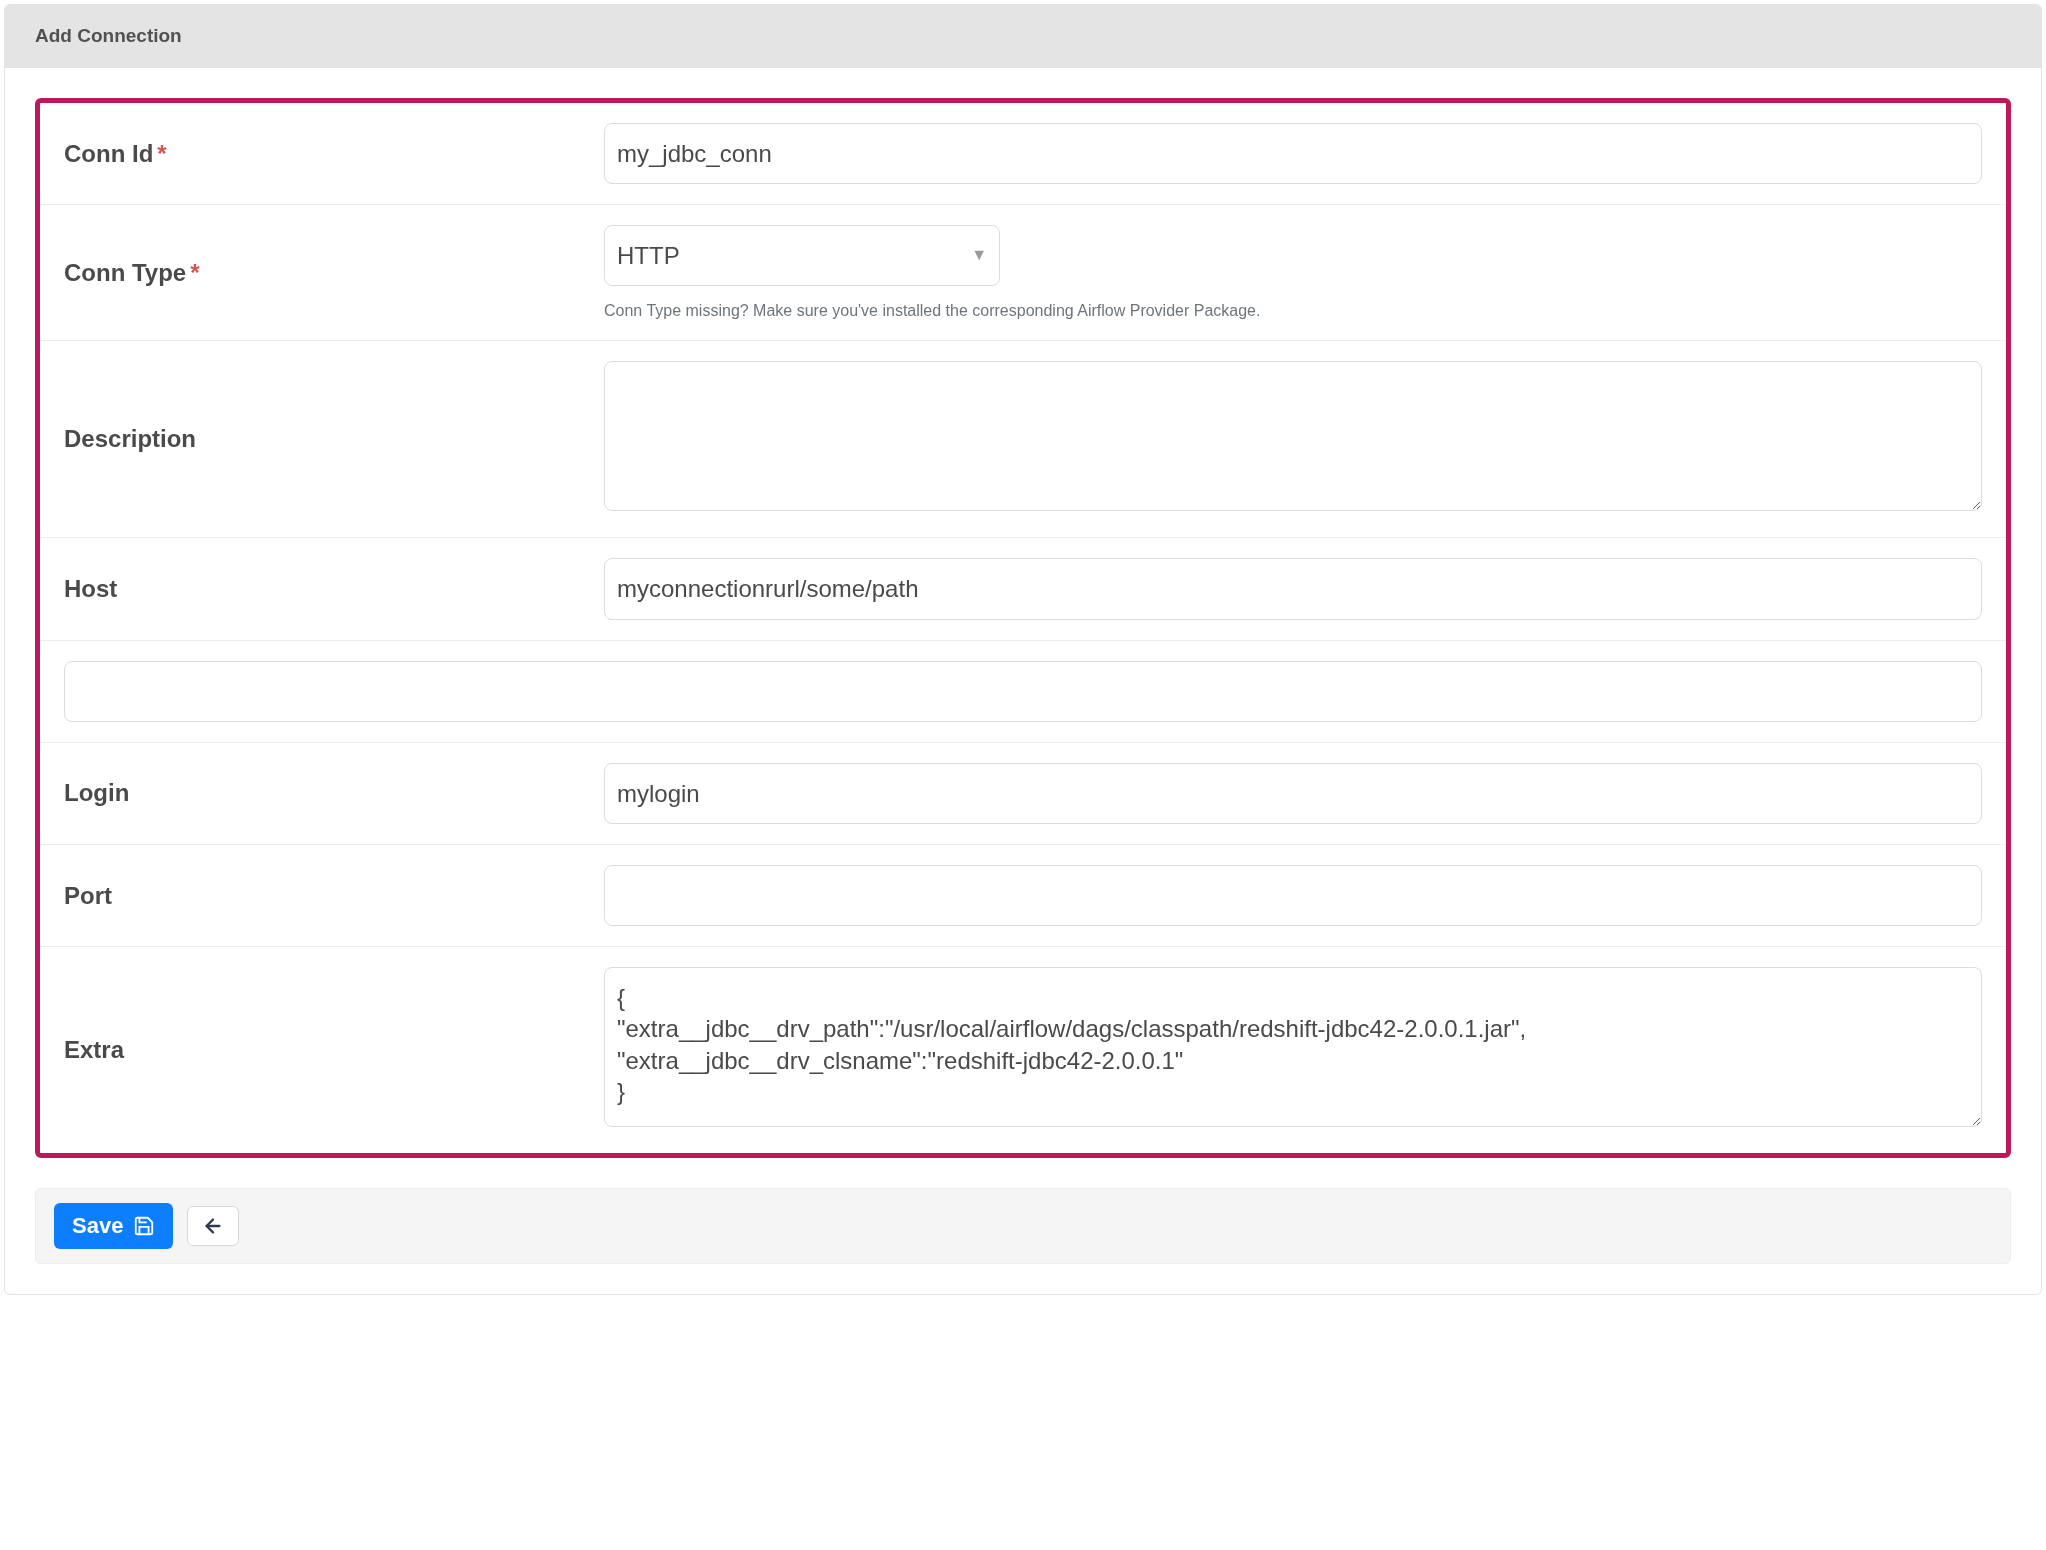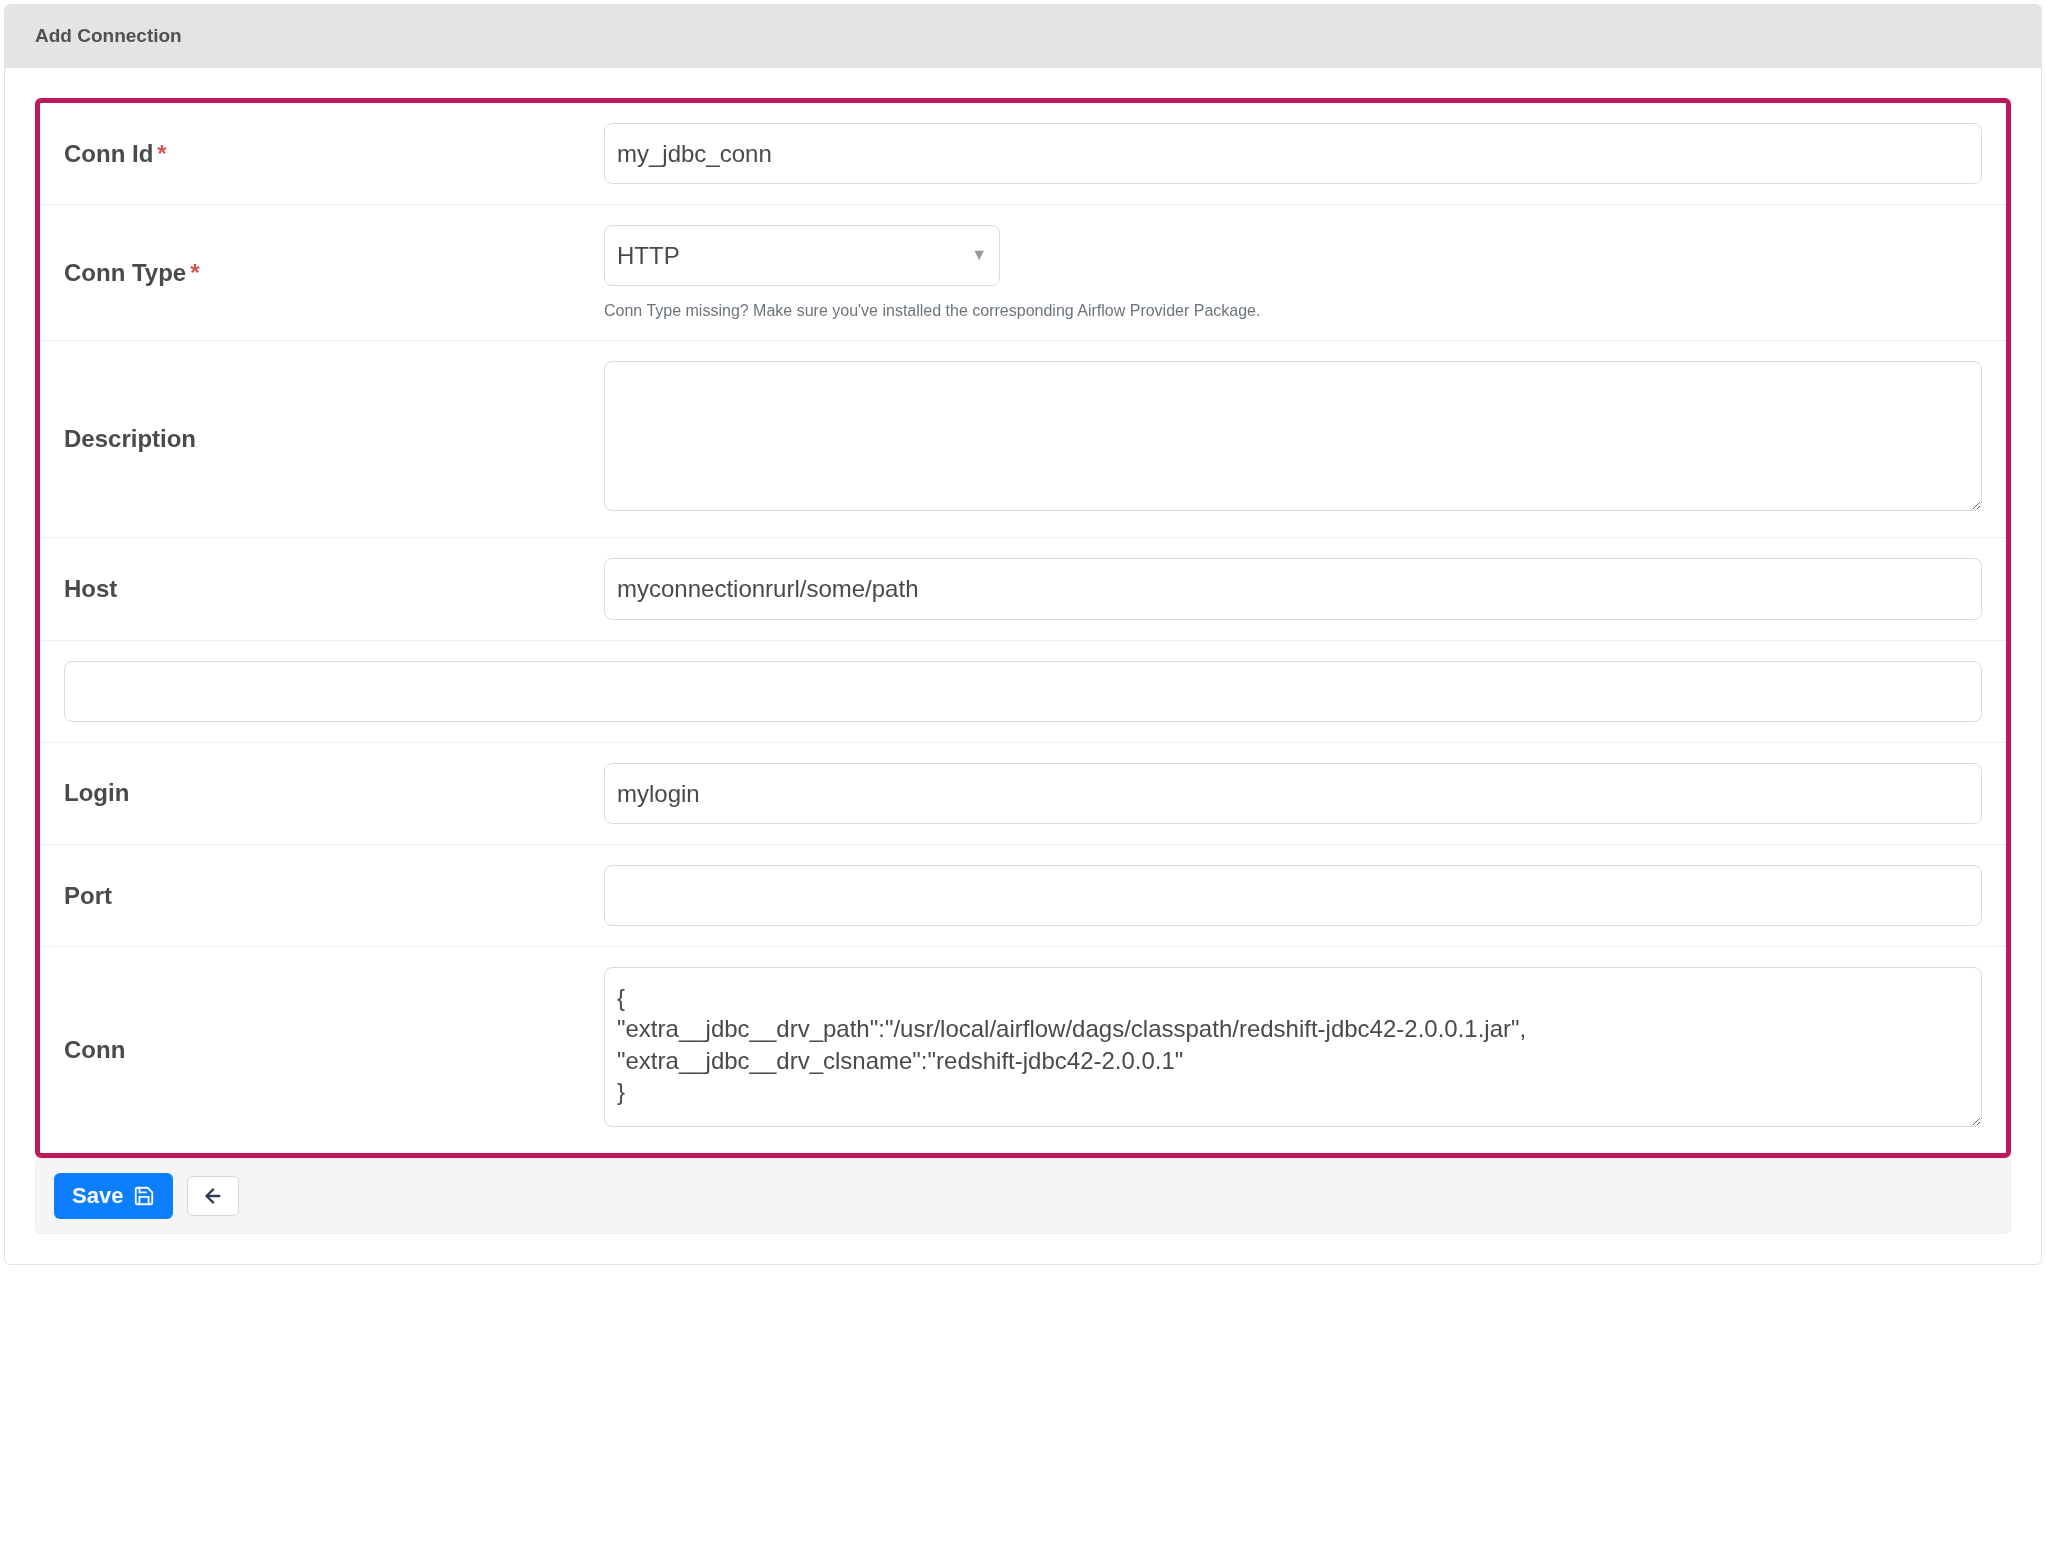--- a/index.html
+++ b/index.html
@@ -85,20 +85,21 @@
   }
   .textarea-extra {
     min-height: 160px;
     white-space: pre;
     overflow-x: auto;
   }
   .footer-bar {
     background: #f5f5f5;
     border: 1px solid #ededed;
     border-radius: 6px;
+    margin-top: 30px;
     padding: 14px 18px;
     display: flex;
     align-items: center;
     gap: 14px;
   }
   .btn-primary {
     background: #0d7efd;
     color: #fff;
     border: none;
     border-radius: 6px;
@@ -184,21 +185,21 @@
 
 
       <div class="form-row">
         <div class="label-cell">Port</div>
         <div class="input-cell">
           <input class="text-input" type="text" value="" style="">
         </div>
       </div>
 
       <div class="form-row tall">
-        <div class="label-cell">Conn</div>
+        <div class="label-cell">Extra</div>
         <div class="input-cell">
           <textarea class="textarea-input textarea-extra" style="">{
 "extra__jdbc__drv_path":"/usr/local/airflow/dags/classpath/redshift-jdbc42-2.0.0.1.jar",
 "extra__jdbc__drv_clsname":"redshift-jdbc42-2.0.0.1"
 }</textarea>
         </div>
       </div>
 
     </div>
 

